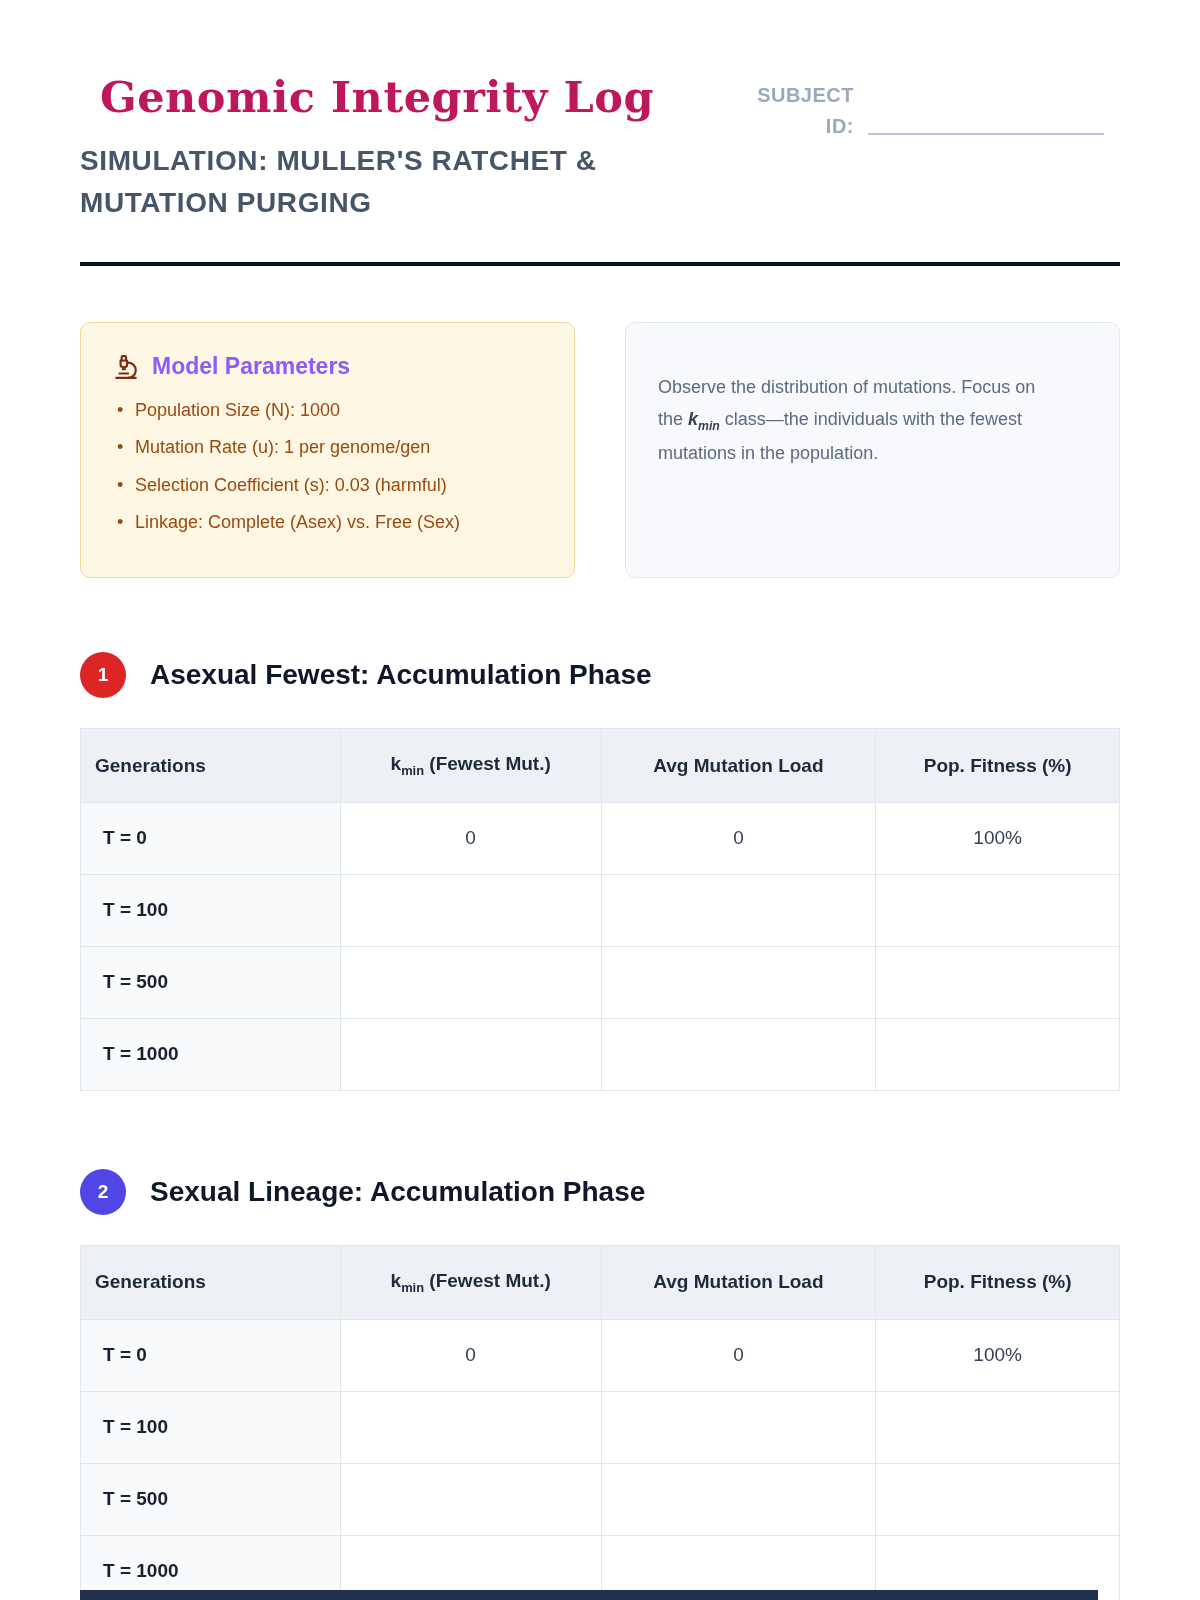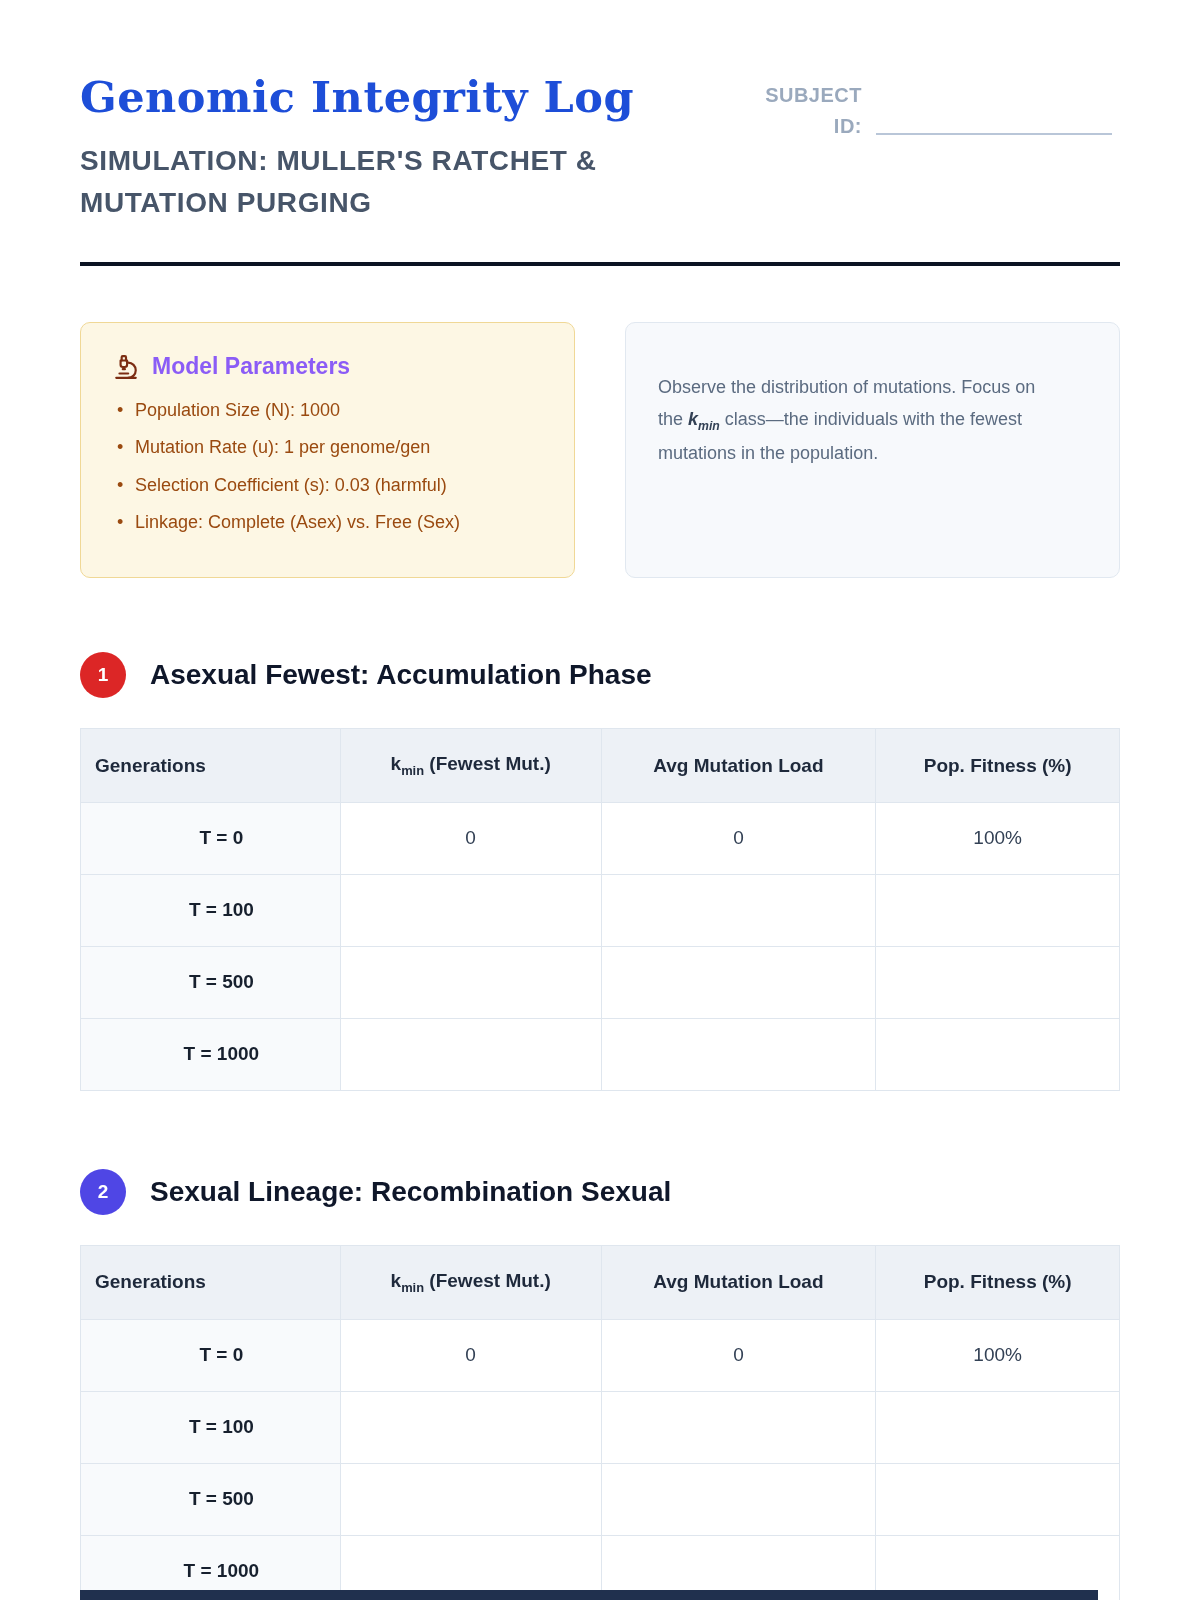--- a/index.html
+++ b/index.html
@@ -12,36 +12,37 @@
     overflow: hidden;
   }
   .page { padding: 72px 80px 0 80px; position: relative; }
 
   
   .header { position: relative; }
   .title {
     font-family: "DejaVu Serif", serif;
     font-weight: 700;
     font-size: 43px;
-    color: #1d4ed8;
+    color: #be185d;
     letter-spacing: 0.5px;
+    margin-left: 20px;
   }
   .subtitle {
     margin-top: 18px;
     font-size: 28px;
     font-weight: 700;
     letter-spacing: 0.6px;
     color: #475569;
     max-width: 650px;
     line-height: 1.5;
   }
   .subject {
     position: absolute;
     top: 8px;
-    right: 8px;
+    right: 16px;
     width: 362px;
     display: flex;
     align-items: flex-end;
   }
   .subject-label {
     width: 112px;
     text-align: right;
     font-size: 20px;
     font-weight: 700;
     letter-spacing: 0.5px;
@@ -99,21 +100,21 @@
     font-size: 19px;
     font-weight: 700;
     color: #1e293b;
     padding: 24px 14px;
     text-align: center;
   }
   th.col-gen { text-align: left; padding-left: 14px; width: 25%; }
   td { height: 72px; font-size: 19px; text-align: center; color: #334155; background: #ffffff; }
   td.row-label {
     background: #f8fafc;
-    text-align: center;
+    text-align: left;
     padding-left: 22px;
     font-weight: 700;
     color: #17202e;
   }
 
   .footer-bar {
     position: absolute;
     bottom: 0;
     left: 80px;
     width: 1018px;
@@ -204,21 +205,21 @@
             <td></td>
             <td></td>
           </tr>
         </tbody>
     </table>
   </div>
 
   <div class="section-2">
     <div class="section-head">
       <div class="badge" style="background: rgb(79, 70, 229);">2</div>
-      <div class="section-title">Sexual Lineage: Recombination Sexual</div>
+      <div class="section-title">Sexual Lineage: Accumulation Phase</div>
     </div>
     <table>
       <thead>
           <tr>
             <th class="col-gen">Generations</th>
             <th>k<sub>min</sub> (Fewest Mut.)</th>
             <th>Avg Mutation Load</th>
             <th>Pop. Fitness (%)</th>
           </tr>
         </thead>

